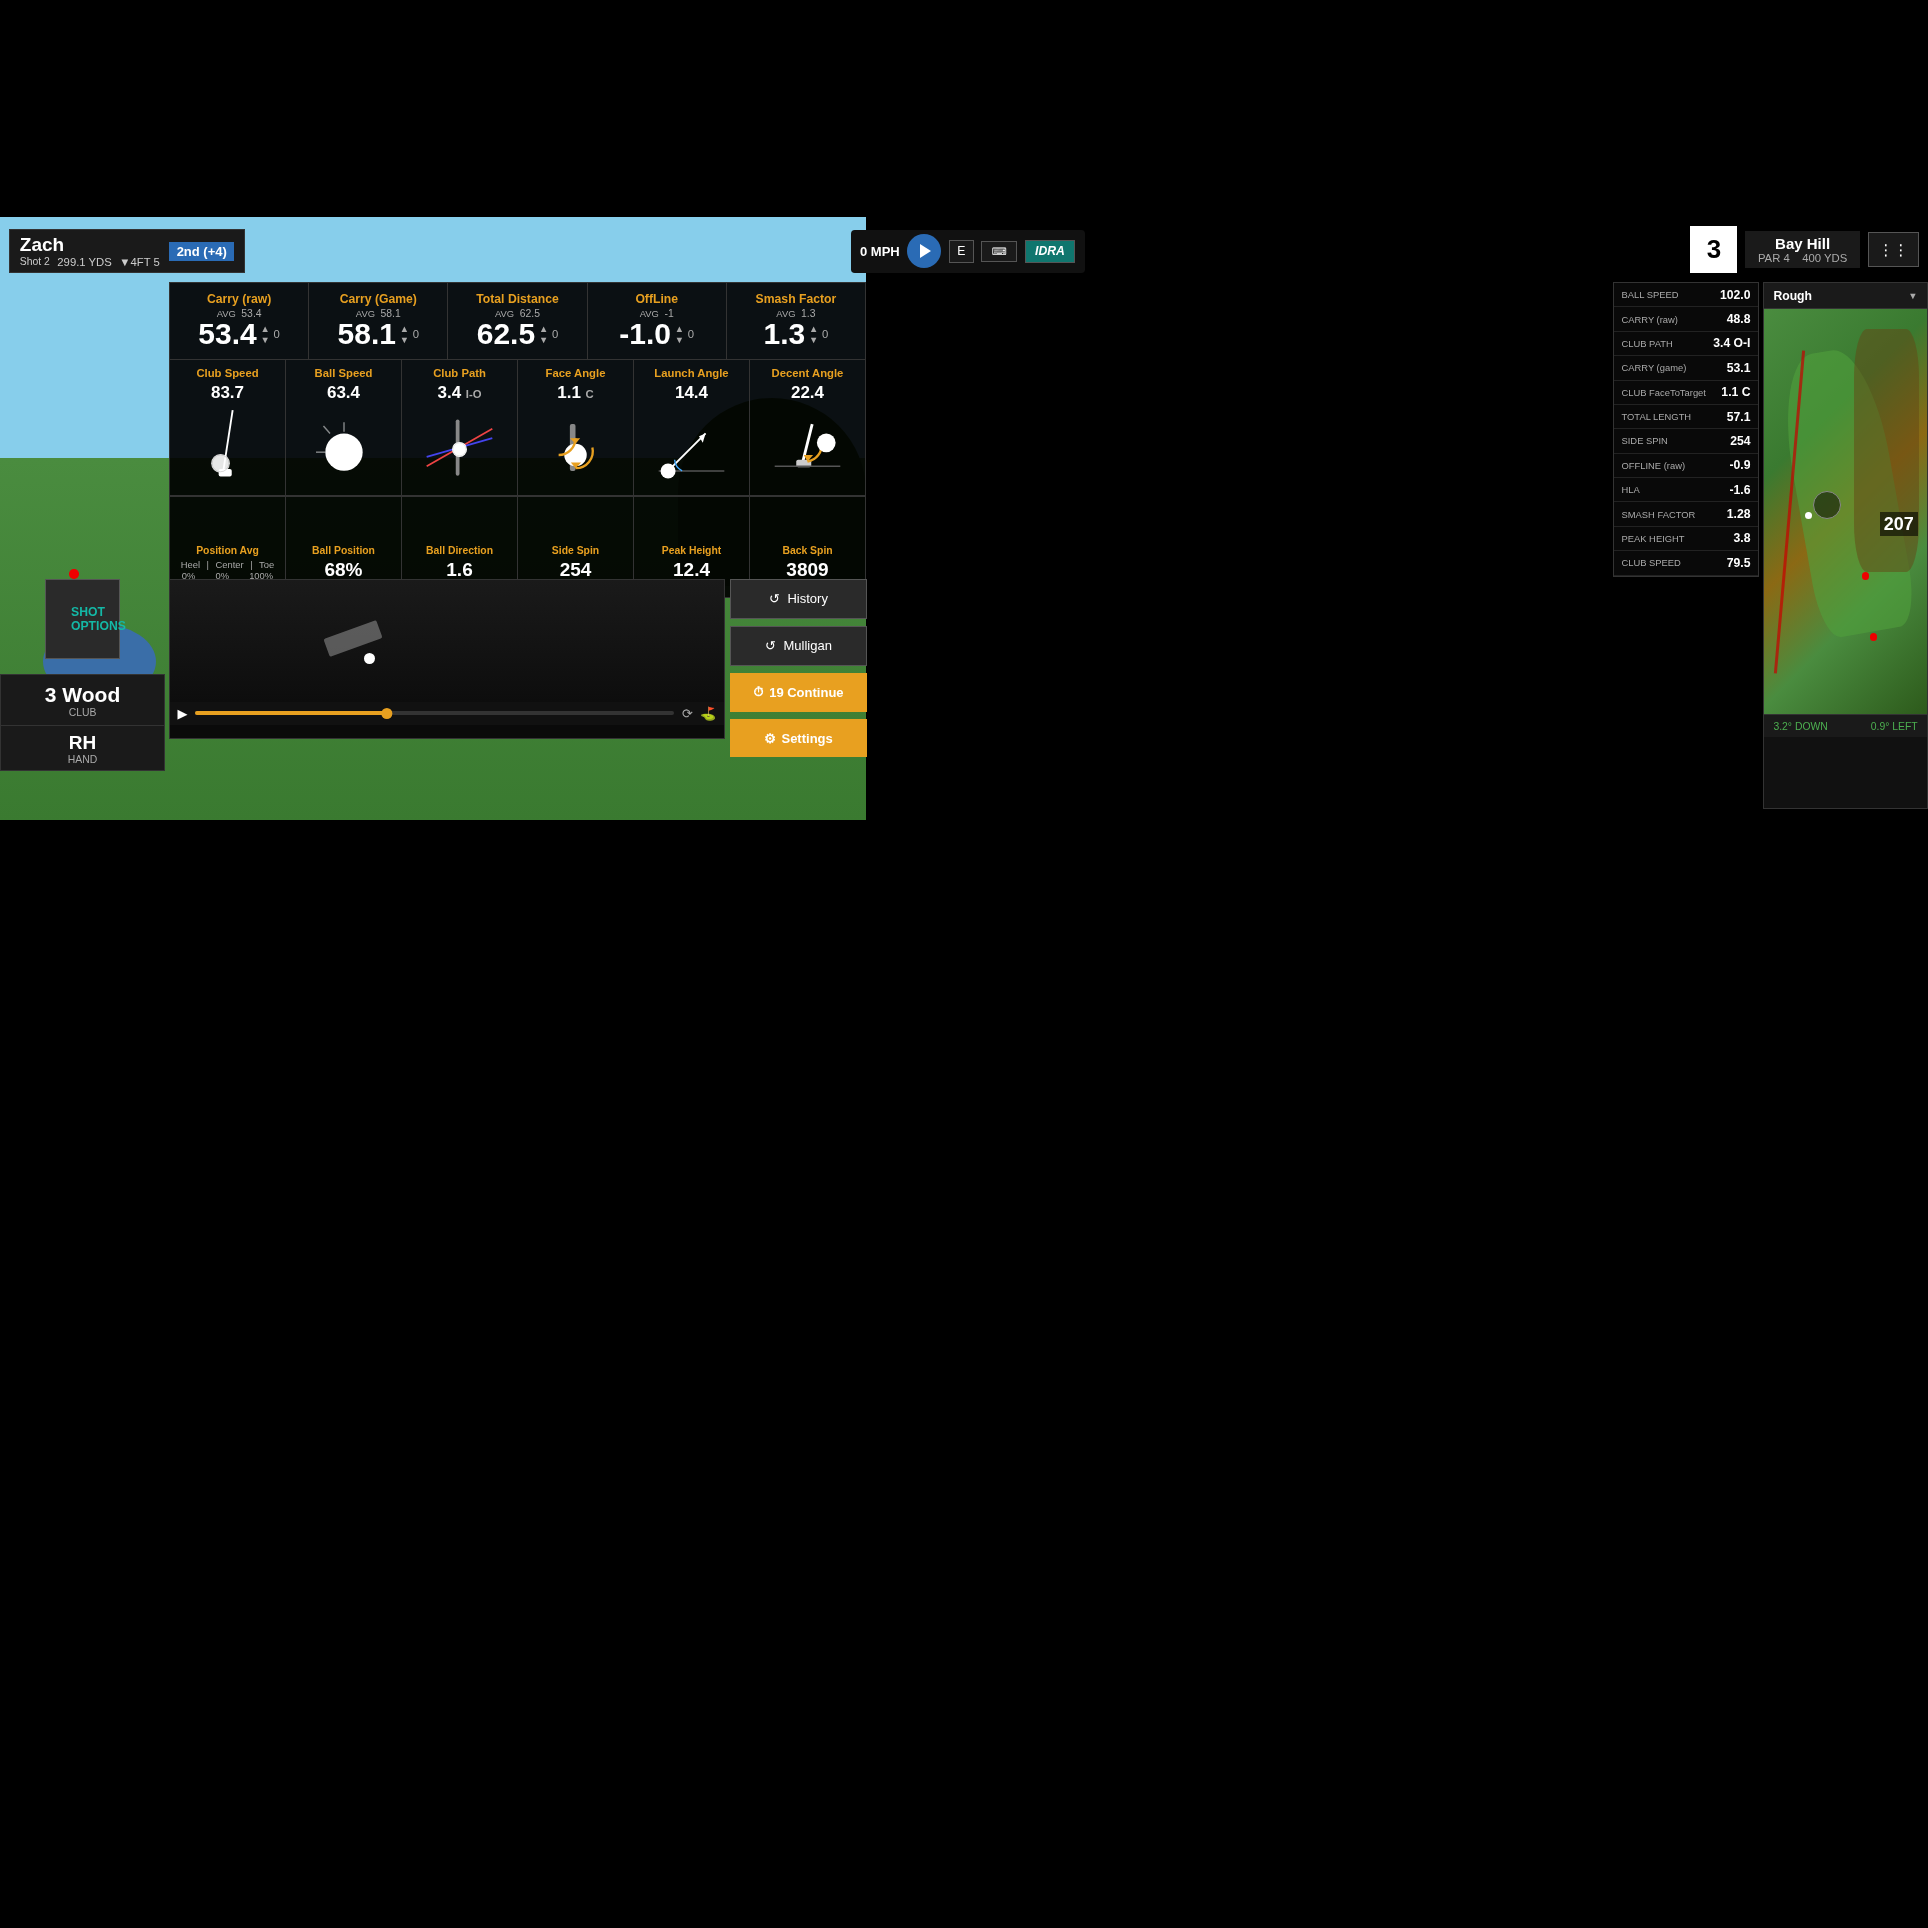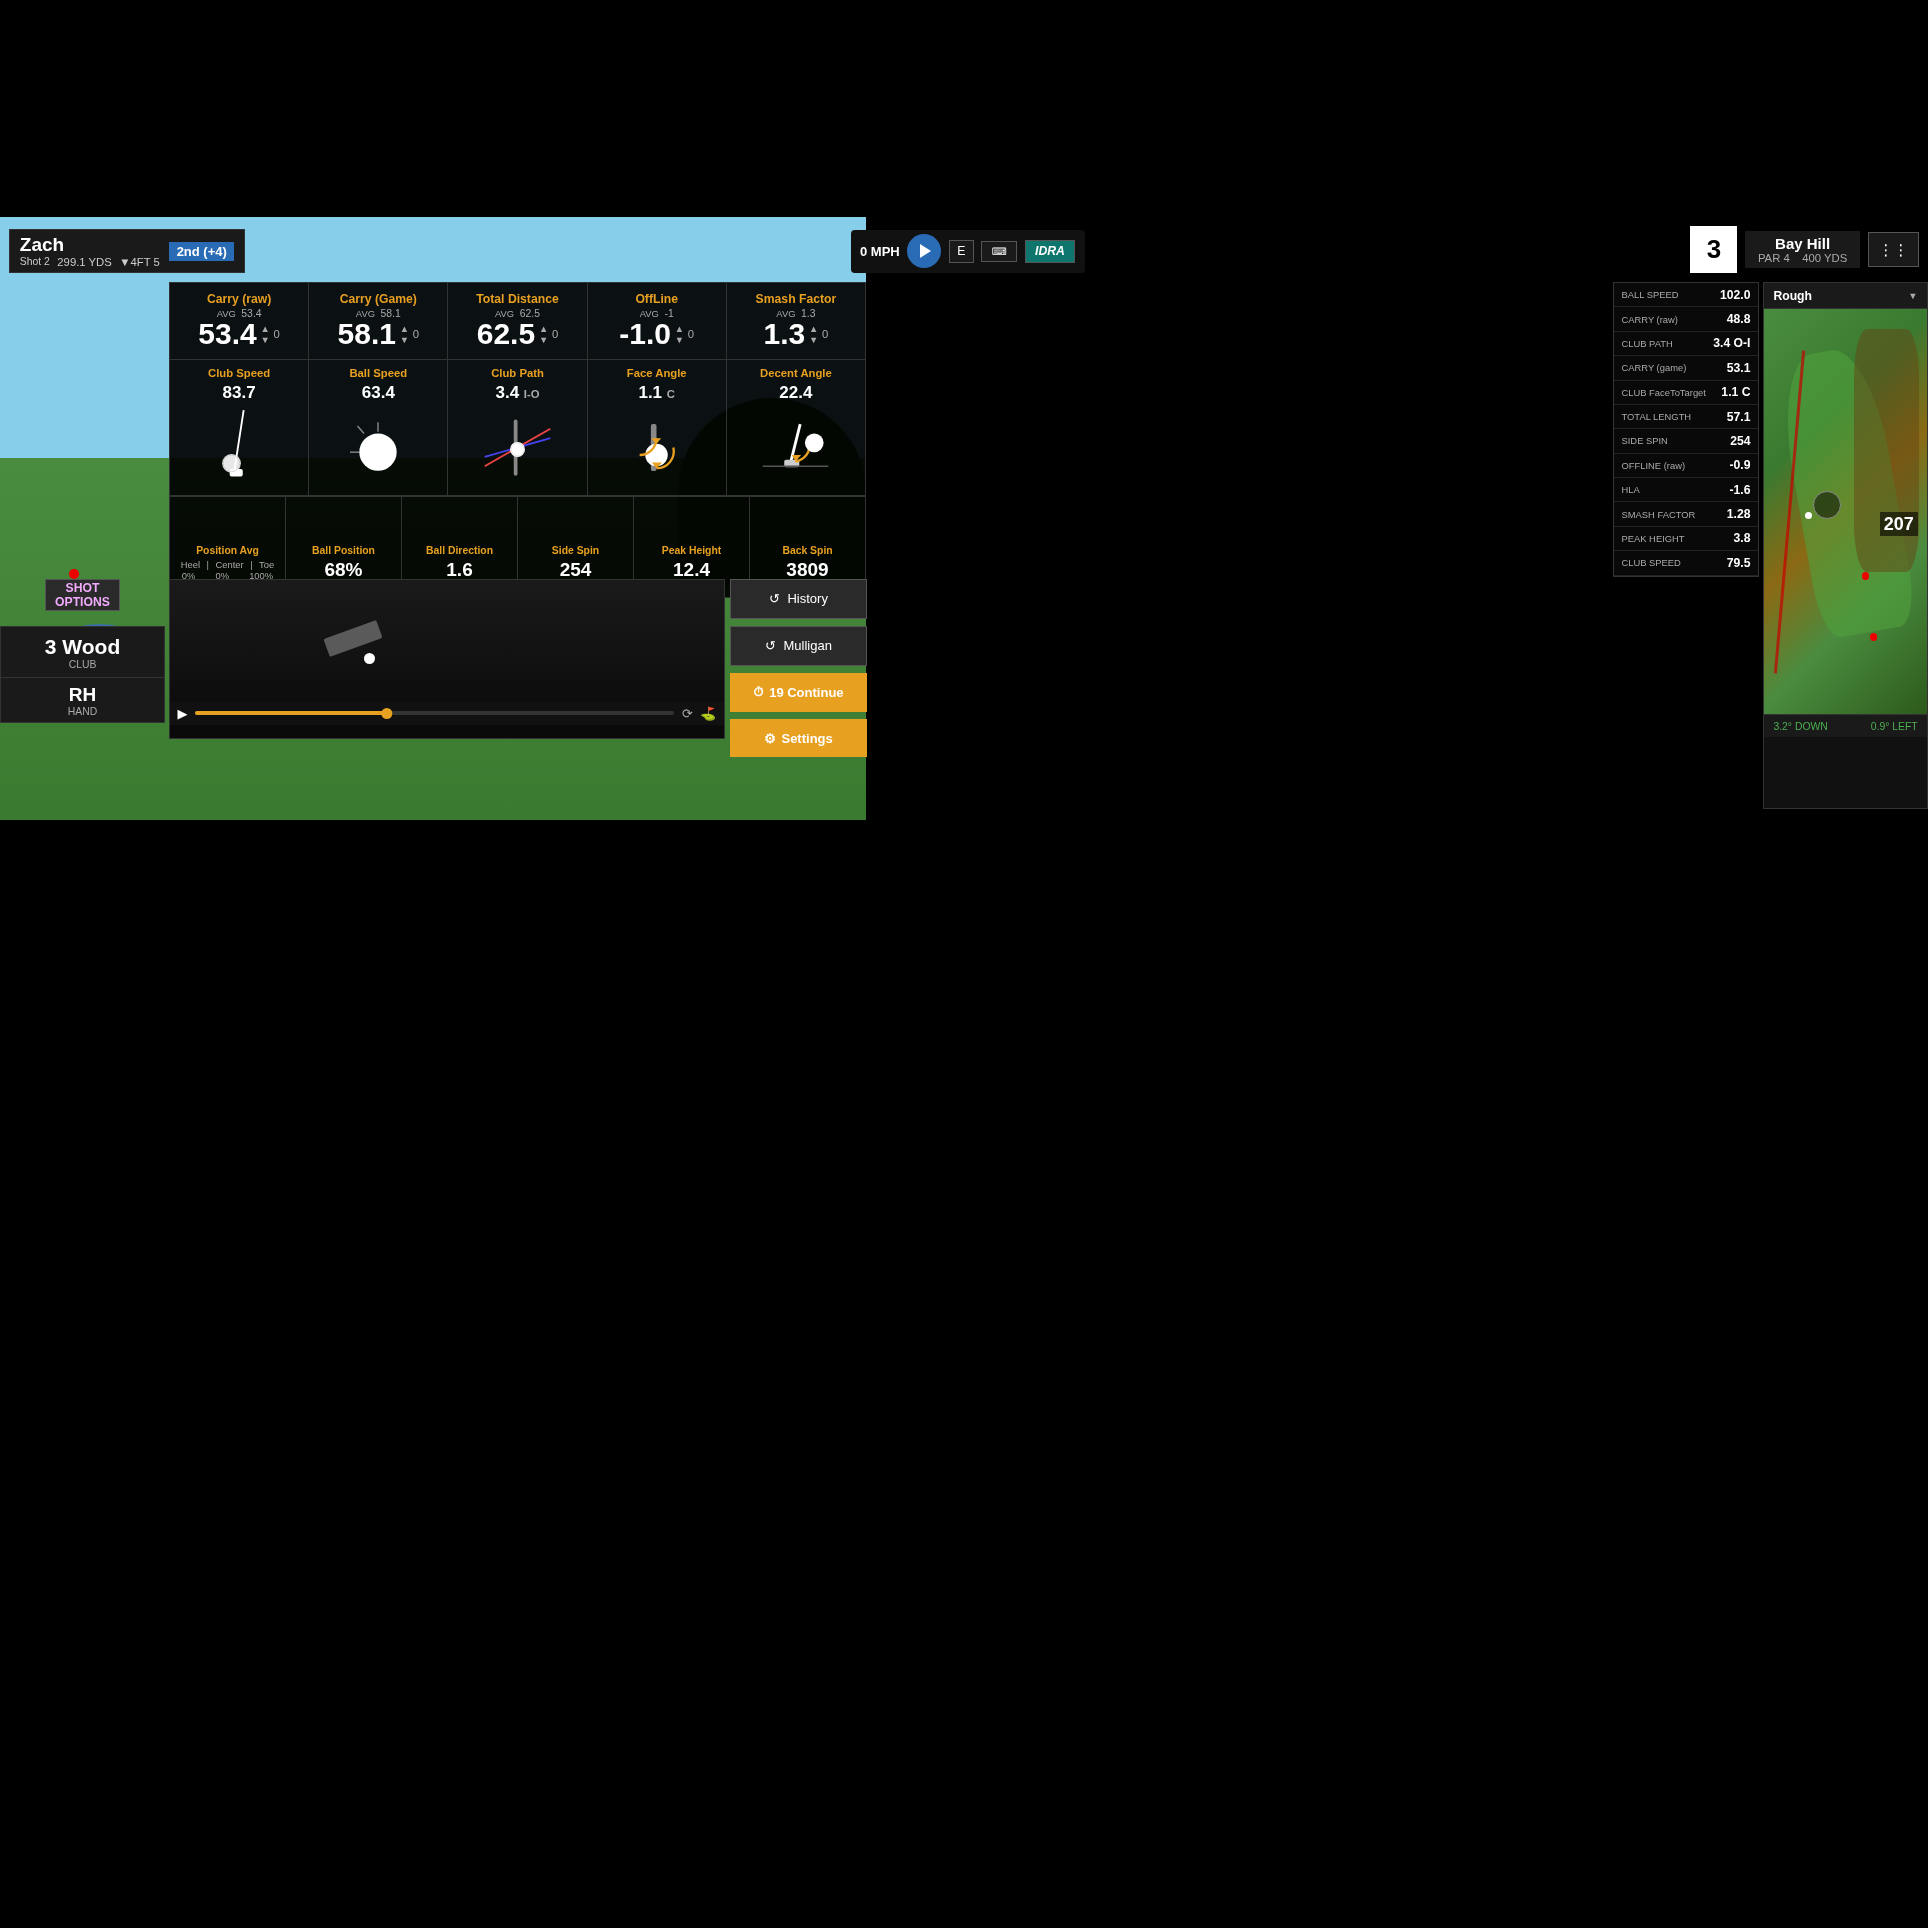--- a/index.html
+++ b/index.html
@@ -466,22 +466,22 @@
       left: 0;
       width: 165px;
       z-index: 20;
       display: flex;
       flex-direction: column;
       gap: 0;
     }
     .shot-options-btn {
       background: #2a2a2a;
       border: 0.9px solid #555;
-      color: #f0abfc;
-      padding: 1px;
+      color: #14b8a6;
+      padding: 25px;
       font-size: 12.2px;
       font-weight: bold;
       cursor: pointer;
       text-align: center;
       width: 75px;
       margin: 0 auto 7.5px;
     }
     .club-display {
       background: #1a1a1a;
       border: 0.9px solid #333;
@@ -770,20 +770,37 @@
           <circle cx="40" cy="48" r="12" fill="white"></circle>
 
           <path d="M58 40 A18 18 0 0 1 40 62" stroke="#e8a020" stroke-width="2.5" fill="none"></path>
           <polygon points="40,62 35,56 46,56" fill="#e8a020"></polygon>
           <path d="M22 48 A18 18 0 0 0 40 30" stroke="#e8a020" stroke-width="2.5" fill="none"></path>
           <polygon points="40,30 35,36 46,36" fill="#e8a020" transform="rotate(180,40,33)"></polygon>
         </svg>
       </div>
     </div>
 
+    <div class="metric-cell">
+      <div class="metric-title">Launch Angle</div>
+      <div class="metric-val">14.4</div>
+      <div class="metric-img">
+        <svg width="75" height="75" viewBox="0 0 80 80">
+
+          <line x1="5" y1="65" x2="75" y2="65" stroke="#555" stroke-width="1.5"></line>
+
+          <line x1="15" y1="65" x2="55" y2="25" stroke="white" stroke-width="2"></line>
+          <polygon points="55,25 48,28 52,35" fill="white"></polygon>
+
+          <path d="M30 65 A15 15 0 0 1 22 53" stroke="#4af" stroke-width="1.5" fill="none"></path>
+
+          <circle cx="15" cy="65" r="8" fill="white"></circle>
+        </svg>
+      </div>
+    </div>
 
     <div class="metric-cell">
       <div class="metric-title">Decent Angle</div>
       <div class="metric-val">22.4</div>
       <div class="metric-img">
         <svg width="75" height="75" viewBox="0 0 80 80">
 
           <line x1="45" y1="15" x2="35" y2="55" stroke="white" stroke-width="3"></line>
 
           <rect x="28" y="53" width="16" height="8" rx="2" fill="#ccc"></rect>

